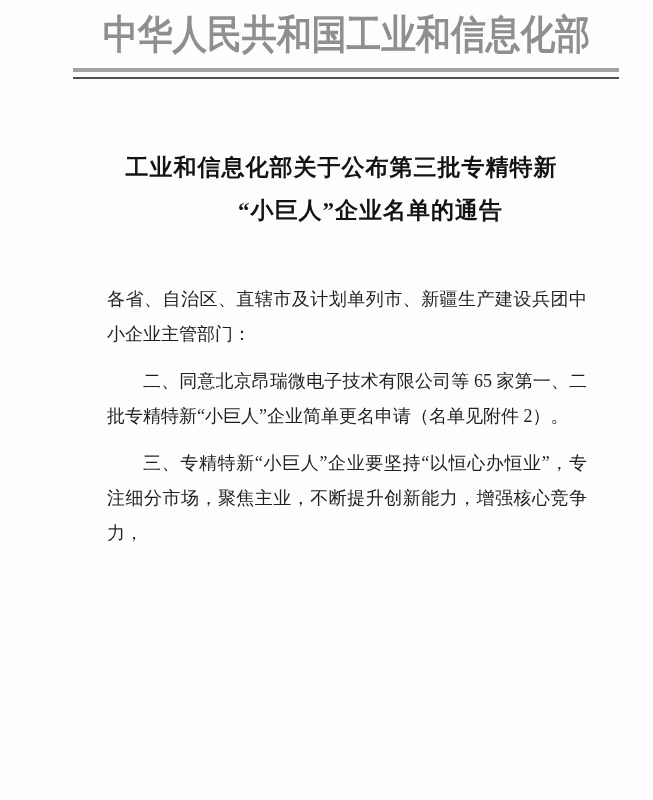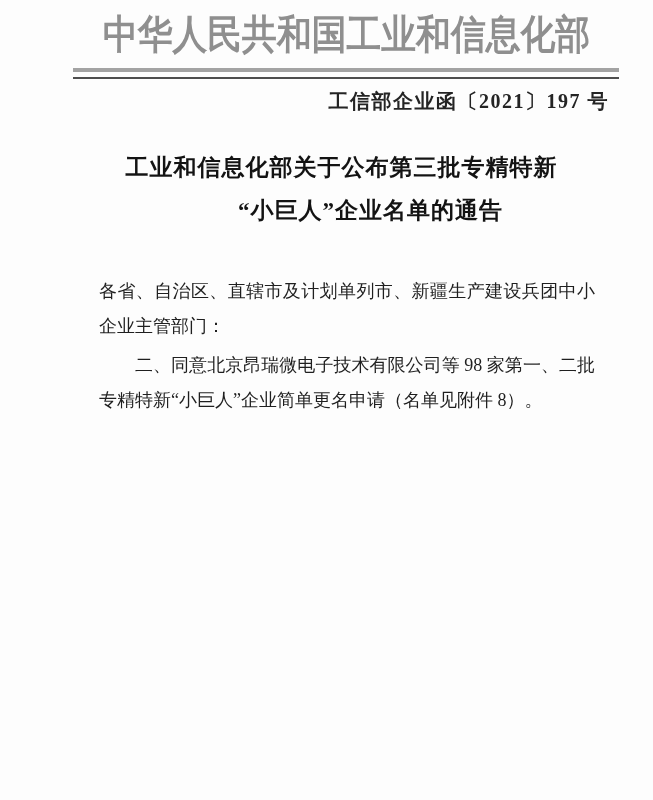--- a/index.html
+++ b/index.html
@@ -81,40 +81,40 @@
     top: 270px;
     left: 95px;
     width: 504px;
     font-size: 18px;
     line-height: 35px;
     color: #1f1f1f;
     text-align: justify;
     text-justify: inter-character;
   }
   .doc-body p {
-    margin: 4px;
+    margin: 12px;
   }
   .doc-body p.para {
     text-indent: 2em;
   }
 </style>
 </head>
 <body>
 
 <div class="page">
 
   <div class="org-name">中华人民共和国工业和信息化部</div>
 
   <div class="letterhead-rule"></div>
 
-  <div class="doc-number">工信部企业函〔2021〕197 号</div>
 
   <h1 class="doc-title">
     <span class="line1">工业和信息化部关于公布第三批专精特新</span>
     <span class="line2">“小巨人”企业名单的通告</span>
   </h1>
 
   <div class="doc-body">
     <p class="salutation">各省、自治区、直辖市及计划单列市、新疆生产建设兵团中小企业主管部门：</p>
-    <p class="para">二、同意北京昂瑞微电子技术有限公司等 98 家第一、二批专精特新“小巨人”企业简单更名申请（名单见附件 8）。</p>
+    <p class="para">二、同意北京昂瑞微电子技术有限公司等 65 家第一、二批专精特新“小巨人”企业简单更名申请（名单见附件 2）。</p>
+    <p class="para">三、专精特新“小巨人”企业要坚持“以恒心办恒业”，专注细分市场，聚焦主业，不断提升创新能力，增强核心竞争力，</p>
   </div>
 
 </div>
 
 </body></html>

